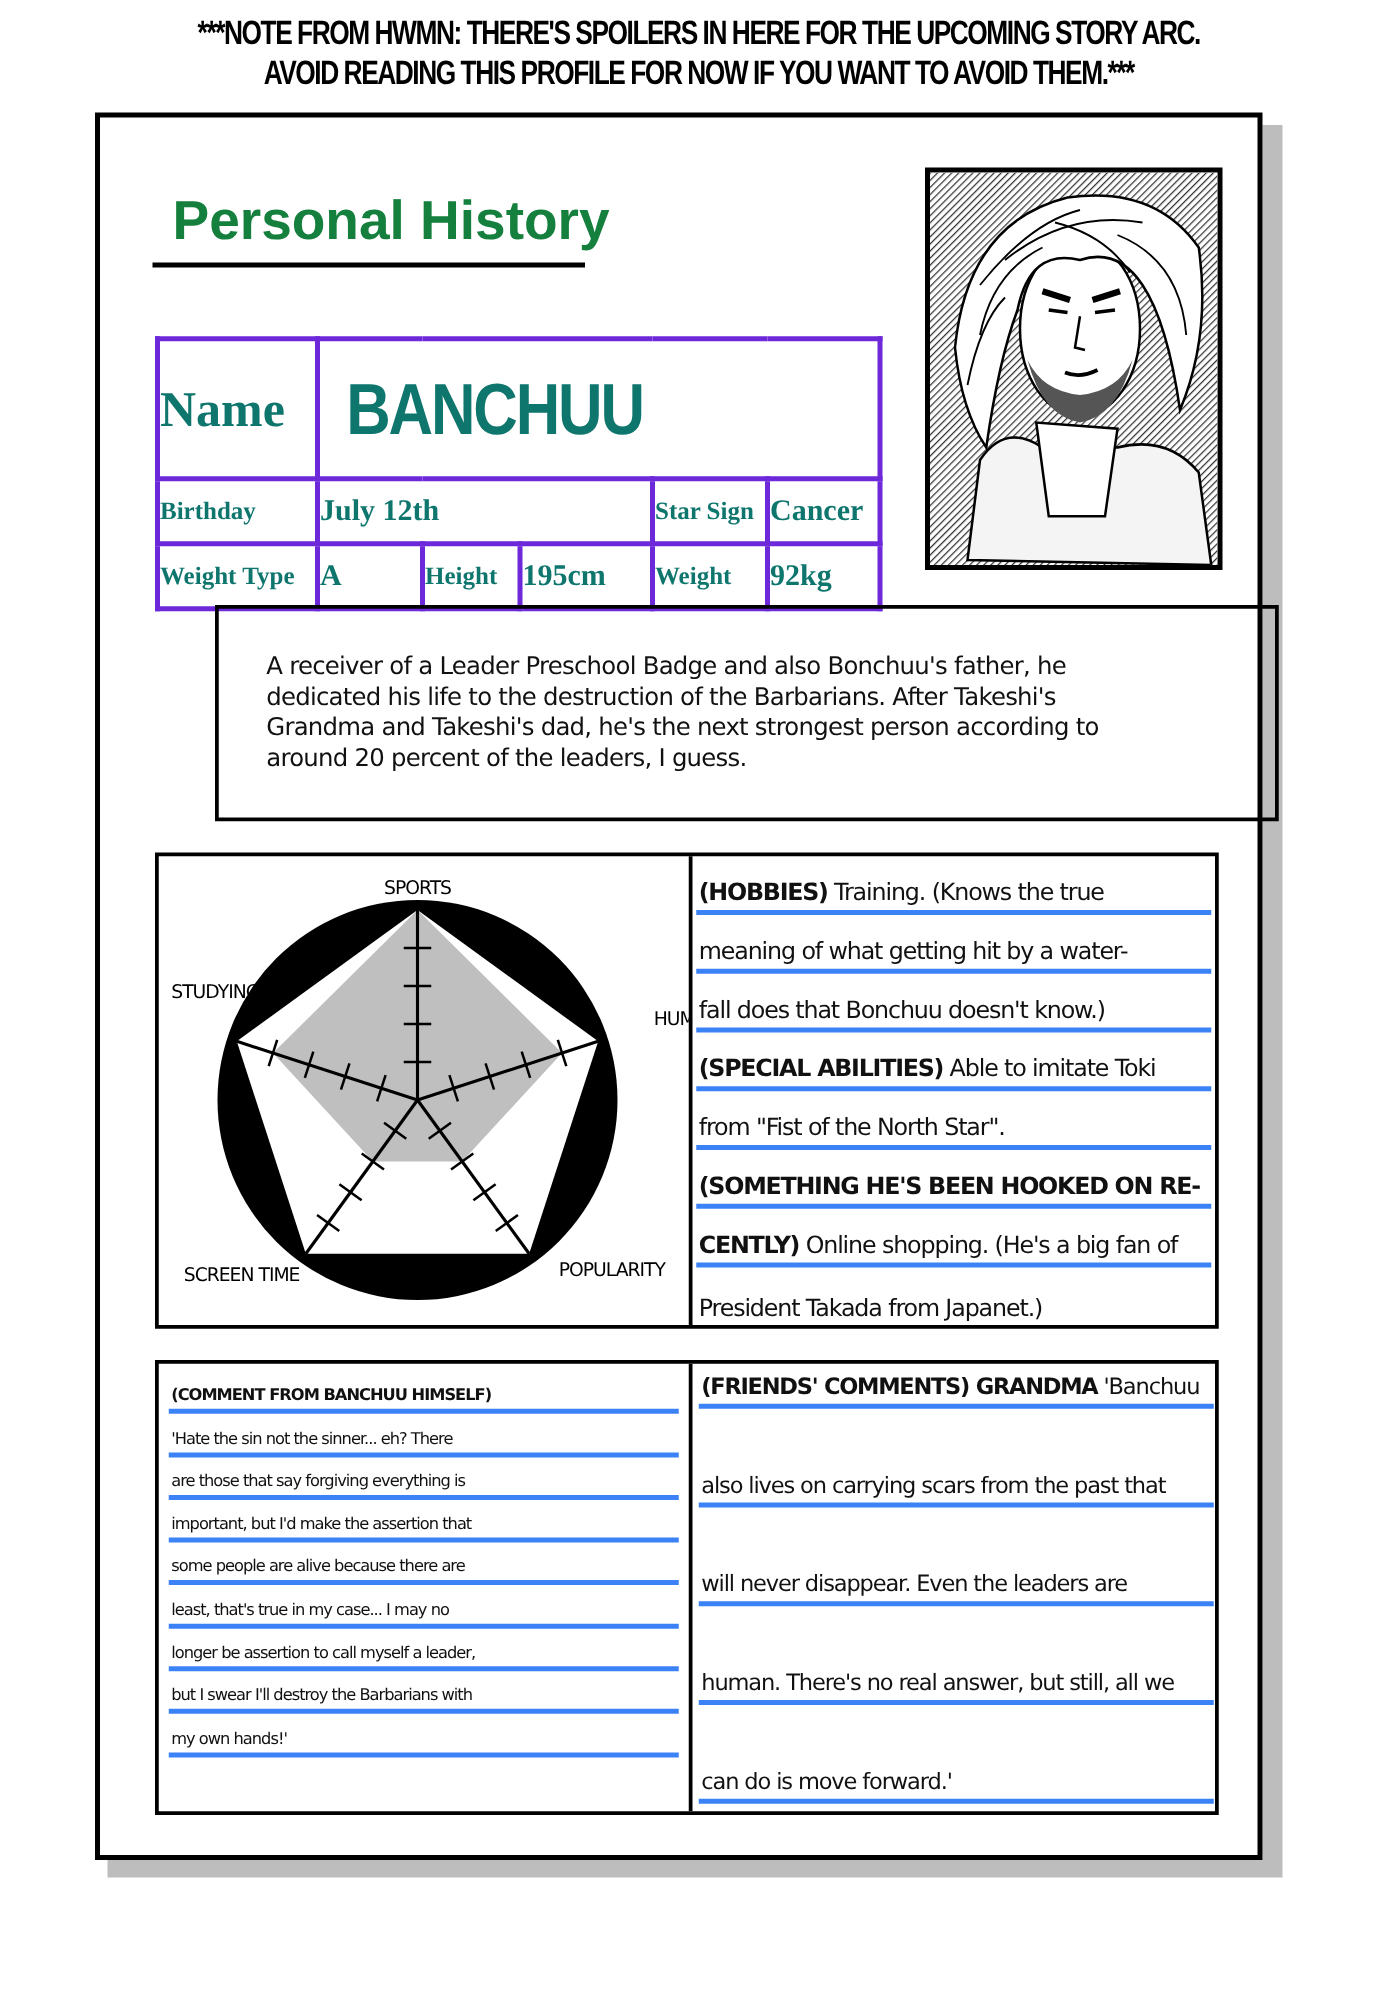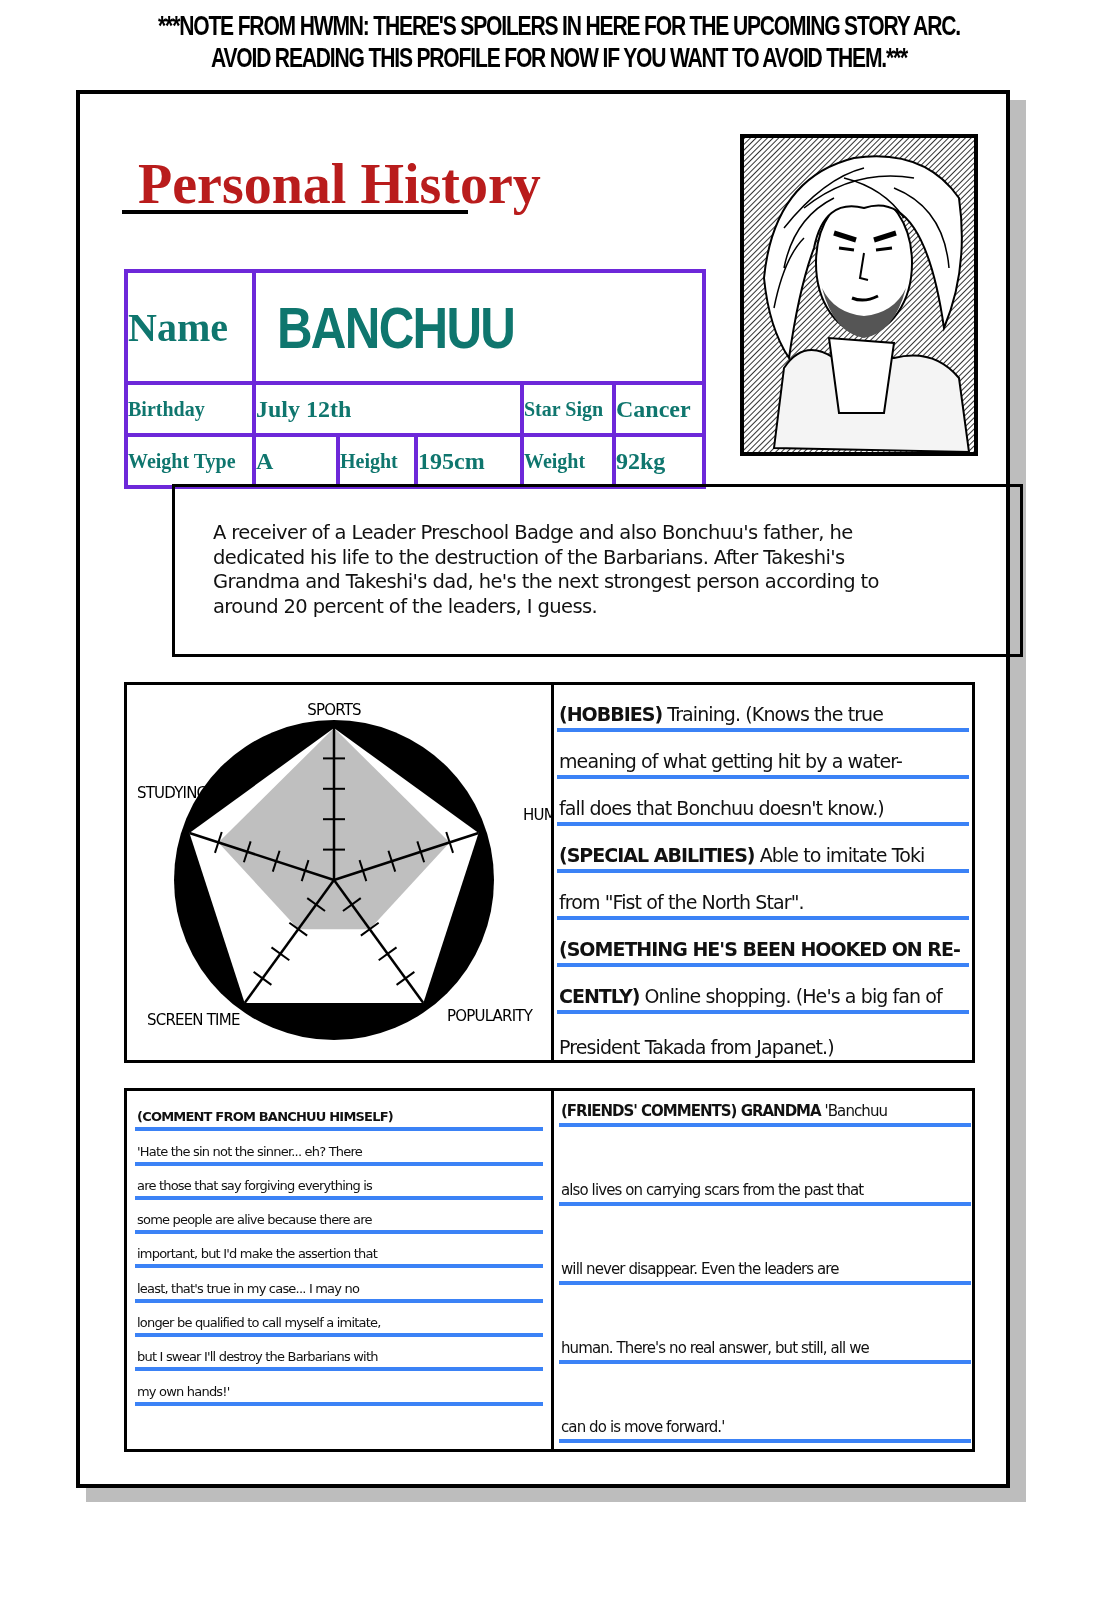--- a/index.html
+++ b/index.html
@@ -2,21 +2,21 @@
 <html><head>
 <meta charset="utf-8">
 <style>
   html,body{margin:0;padding:0;background:#fff;}
   body{width:1118px;height:1600px;position:relative;overflow:hidden;font-family:"Liberation Sans",sans-serif;color:#111;}
   .note{position:absolute;left:0;top:10px;width:1118px;text-align:center;font-family:"Liberation Sans",sans-serif;font-weight:bold;font-size:27px;line-height:32px;letter-spacing:-1.5px;transform:scaleX(0.78);transform-origin:center top;color:#000;}
   .note div{white-space:nowrap;}
   .shadow{position:absolute;left:86px;top:100px;width:940px;height:1402px;background:#bdbdbd;}
   .page{position:absolute;left:76px;top:90px;width:934px;height:1398px;border:4px solid #000;background:#fff;box-sizing:border-box;}
   .abs{position:absolute;}
-  .title{left:58px;top:58px;font-family:Liberation Serif, serif;font-weight:bold;font-size:56px;color:#b91c1c;}
+  .title{left:58px;top:58px;font-family:Liberation Sans, sans-serif;font-weight:bold;font-size:44px;color:#15803d;}
   .title-rule{left:42px;top:116px;width:346px;height:4px;background:#000;}
   .portrait{left:660px;top:40px;width:238px;height:322px;border:4px solid #000;box-sizing:border-box;overflow:hidden;background:#fff;}
   table.info{position:absolute;left:44px;top:175px;width:582px;border-collapse:collapse;font-family:"Liberation Serif",serif;font-weight:bold;}
   table.info td{border:4px solid #6d28d9;text-align:left;padding:0;color:#0f766e;}
   .lbl-name{font-size:40px;height:108px;}
   .val-name{font-family:"Liberation Sans",sans-serif;font-size:58px;letter-spacing:-2px;transform:scaleX(0.85);display:inline-block;}
   .sm{font-size:20px;height:48px;}
   .md{font-size:24px;}
   .desc{left:44px;top:390px;width:851px;height:173px;border:3px solid #000;box-sizing:border-box;margin-left:48px;}
   .desc p{margin:34px 0 0 38px;width:760px;font-family:"DejaVu Sans",sans-serif;font-size:19.5px;line-height:24.5px;letter-spacing:-0.6px;color:#111;}
@@ -27,21 +27,21 @@
   .ln{position:relative;height:47px;border-bottom:4px solid #3b82f6;margin:0 4px 0 2px;box-sizing:border-box;}
   .ln span{position:absolute;left:2px;bottom:3px;font-family:"DejaVu Sans",sans-serif;font-size:19px;letter-spacing:-0.9px;white-space:nowrap;color:#111;}
   .bot{left:44px;top:994px;width:851px;height:364px;border:3px solid #000;box-sizing:border-box;}
   .bot-div{left:424px;top:0;width:3px;height:358px;background:#000;}
   .cl{left:8px;top:6px;width:408px;}
   .cl .ln{height:34.3px;margin:0;}
   .cl .ln span{font-size:13px;letter-spacing:-0.8px;}
   .cr{left:432px;top:6px;width:412px;}
   .cr .ln{height:79px;margin:0;}
   .cr .ln:first-child{height:30px;}
-  .cr .ln span{font-size:15px;letter-spacing:-0.9px;text-align:center;}
+  .cr .ln span{font-size:18px;letter-spacing:-0.9px;text-align:center;}
   .caps{font-weight:bold;letter-spacing:-1px;}
 </style>
 </head>
 <body>
 
 <div class="note">
   <div>***NOTE FROM HWMN: THERE'S SPOILERS IN HERE FOR THE UPCOMING STORY ARC.</div>
   <div>AVOID READING THIS PROFILE FOR NOW IF YOU WANT TO AVOID THEM.***</div>
 </div>
 
@@ -178,30 +178,30 @@
       <div class="ln">
           <span class="caps">(COMMENT FROM BANCHUU HIMSELF)</span>
         </div>
       <div class="ln">
           <span>'Hate the sin not the sinner... eh? There</span>
         </div>
       <div class="ln">
           <span>are those that say forgiving everything is</span>
         </div>
       <div class="ln">
+          <span>important, but I'd make the assertion that</span>
+        </div>
+      <div class="ln">
           <span>some people are alive because there are</span>
         </div>
       <div class="ln">
-          <span>important, but I'd make the assertion that</span>
-        </div>
-      <div class="ln">
           <span>least, that's true in my case... I may no</span>
         </div>
       <div class="ln">
-          <span>longer be qualified to call myself a imitate,</span>
+          <span>longer be assertion to call myself a leader,</span>
         </div>
       <div class="ln">
           <span>but I swear I'll destroy the Barbarians with</span>
         </div>
       <div class="ln">
           <span>my own hands!'</span>
         </div>
     </div>
     <div class="abs bot-div"></div>
     <div class="abs cr">

